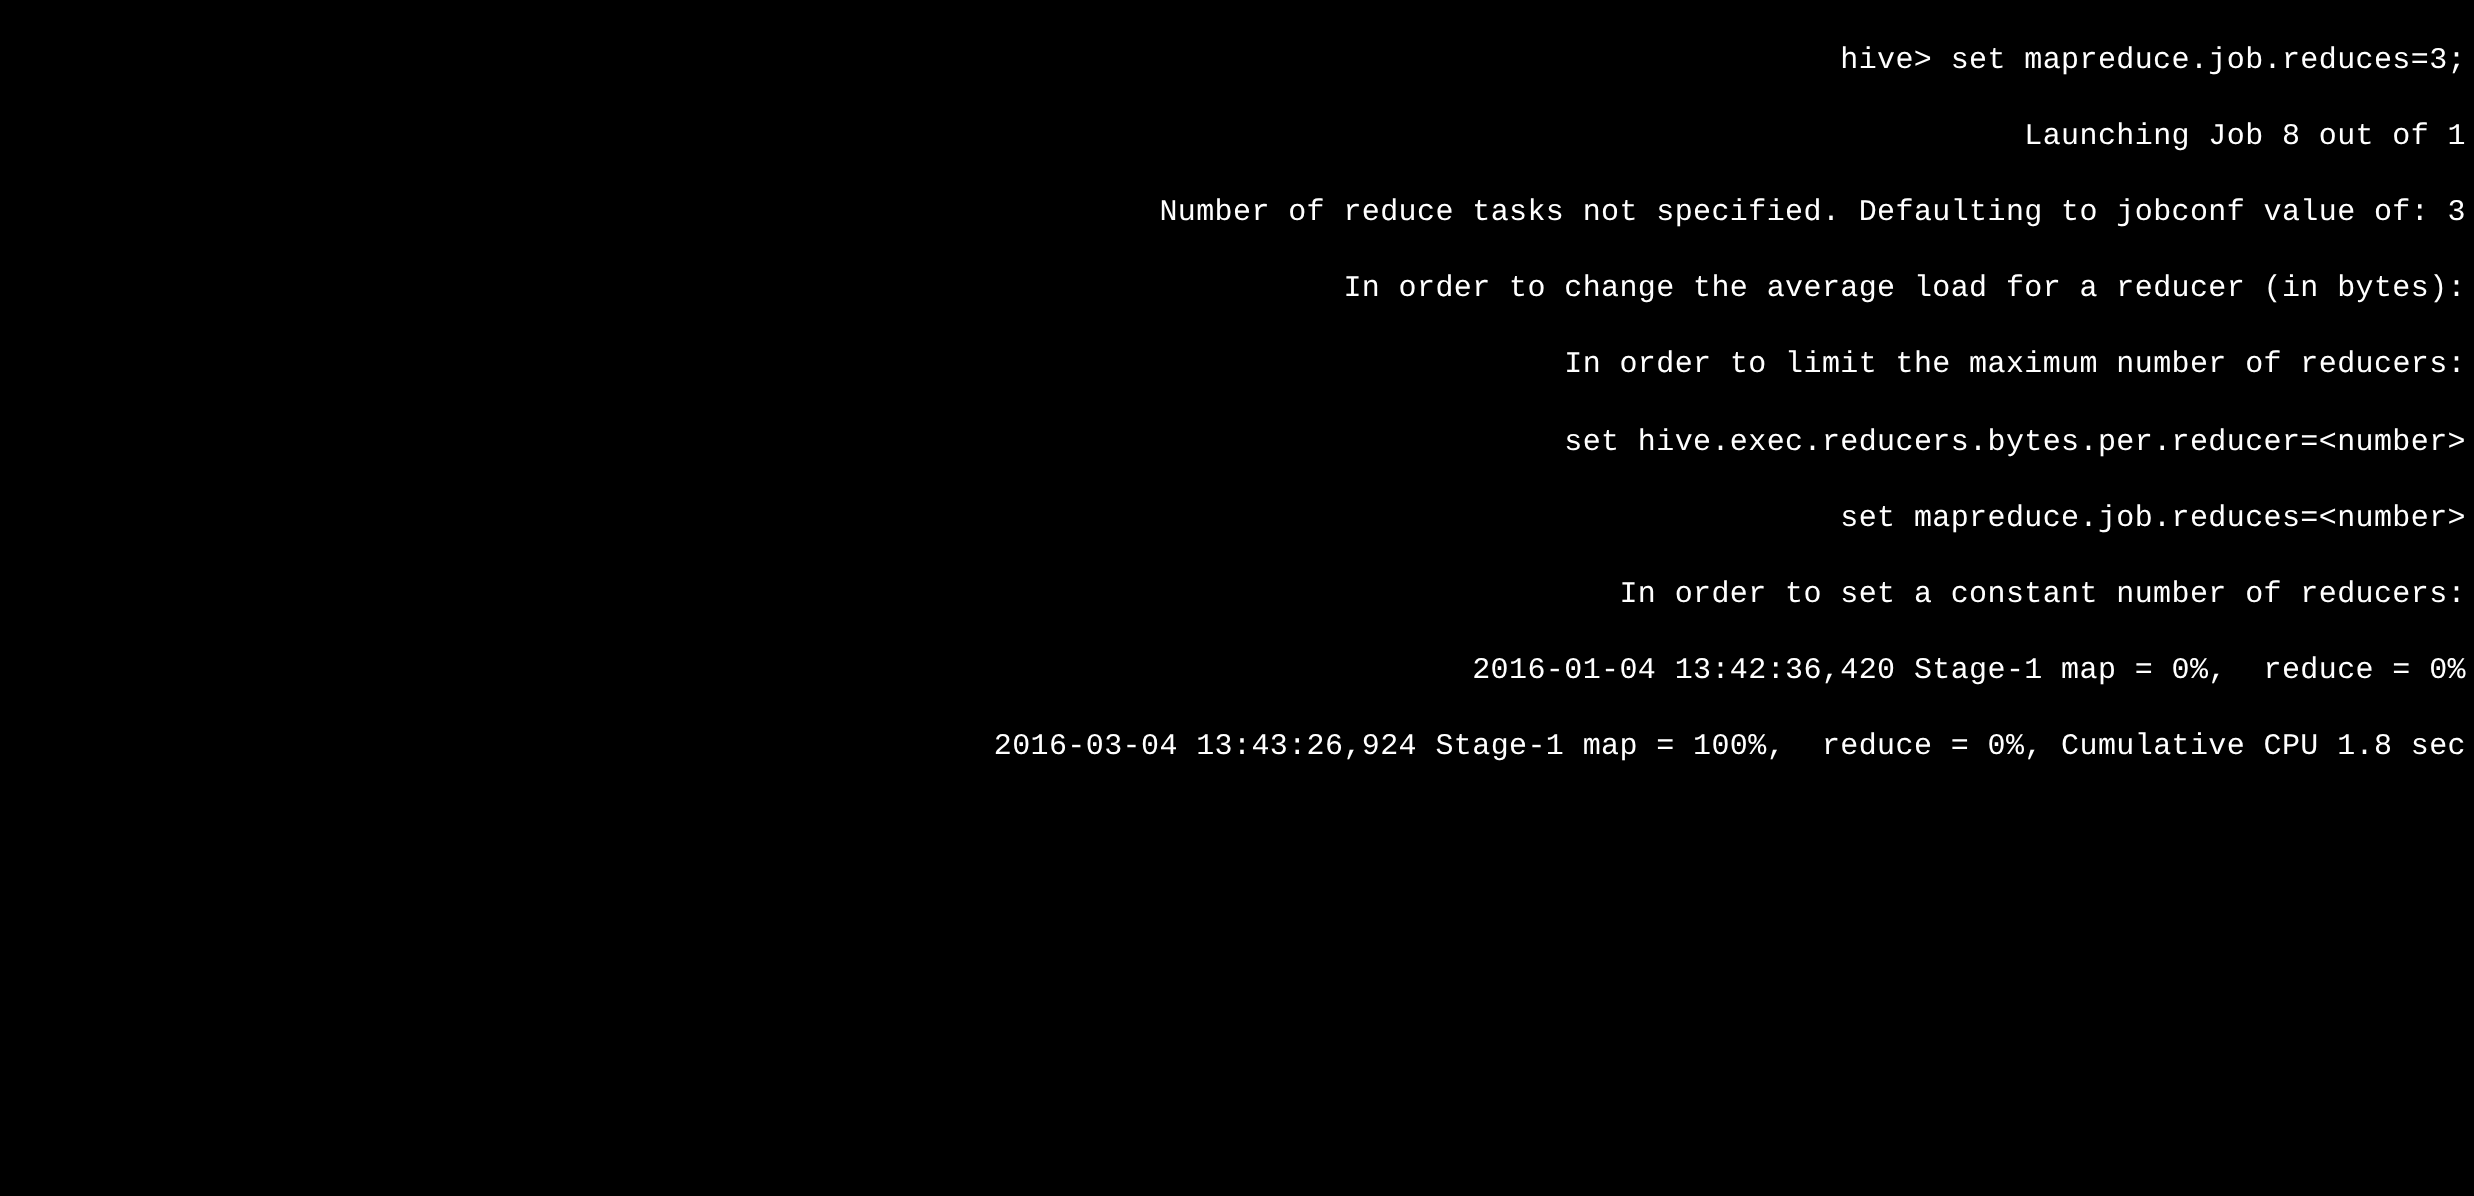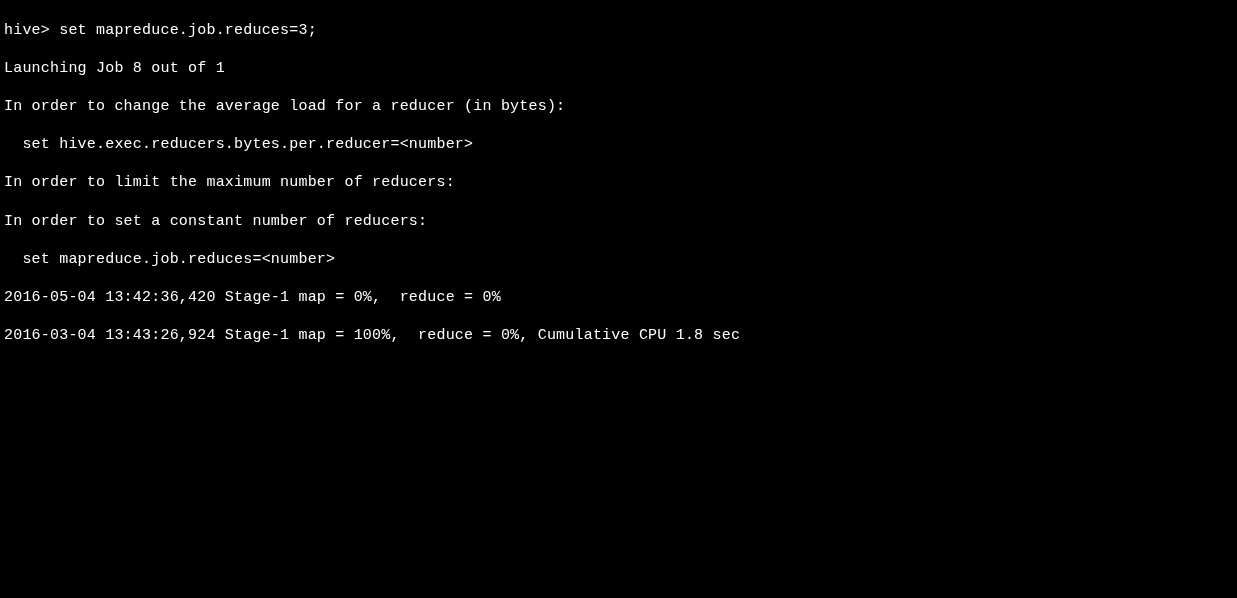--- a/index.html
+++ b/index.html
@@ -14,34 +14,36 @@
     height: 598px;
     overflow: hidden;
   }
   .terminal {
     padding: 2px 4px;
     white-space: pre;
     letter-spacing: 0.2px;
   }
   .line {
     display: block;
+    text-align: right;
   }
 </style>
 </head>
 <body>
 
 <div class="terminal">
 <span class="line"><span>hive&gt;</span> <span>set mapreduce.job.reduces=3;</span></span>
 <span class="line">Launching Job 8 out of 1</span>
+<span class="line">Number of reduce tasks not specified. Defaulting to jobconf value of: 3</span>
 <span class="line">In order to change the average load for a reducer (in bytes):</span>
+<span class="line">In order to limit the maximum number of reducers:</span>
 <span class="line">  set hive.exec.reducers.bytes.per.reducer=&lt;number&gt;</span>
-<span class="line">In order to limit the maximum number of reducers:</span>
+<span class="line">  set mapreduce.job.reduces=&lt;number&gt;</span>
 <span class="line">In order to set a constant number of reducers:</span>
-<span class="line">  set mapreduce.job.reduces=&lt;number&gt;</span>
-<span class="line">2016-05-04 13:42:36,420 Stage-1 map = 0%,  reduce = 0%</span>
+<span class="line">2016-01-04 13:42:36,420 Stage-1 map = 0%,  reduce = 0%</span>
 <span class="line">2016-03-04 13:43:26,924 Stage-1 map = 100%,  reduce = 0%, Cumulative CPU 1.8 sec</span>
 
 
 
 
 
 
 
 
 

